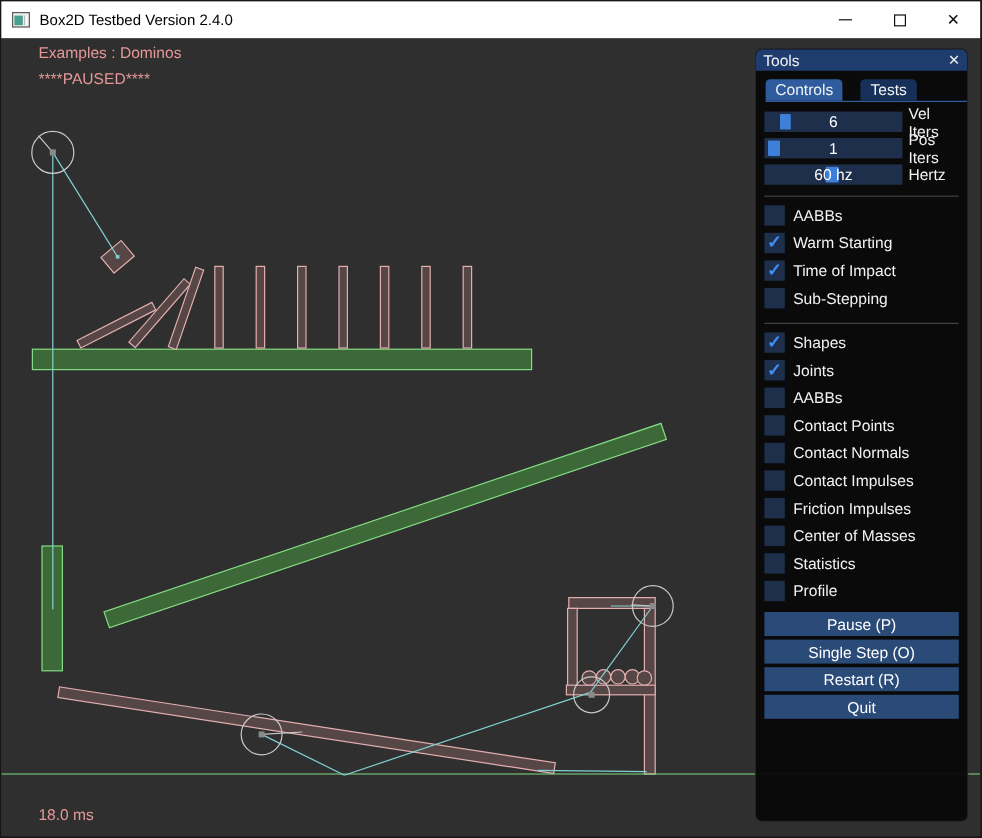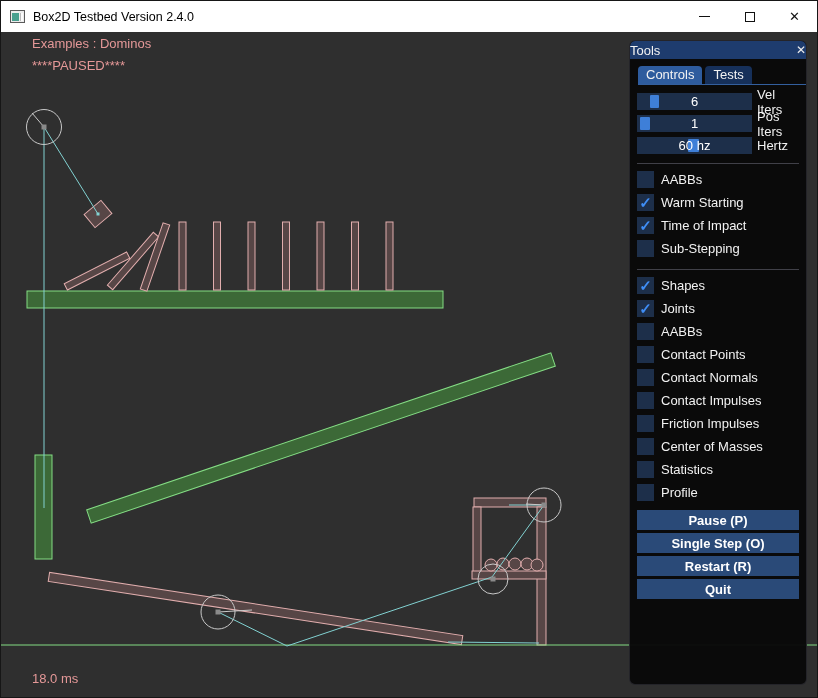--- a/index.html
+++ b/index.html
@@ -27,39 +27,39 @@
   .t-paused{top:26px;}
   .t-ms{top:639px;}
   
   .panel{
     position:absolute;left:628px;top:8px;width:178px;height:645px;
     background:rgba(9,9,9,0.97);border:1px solid rgba(70,70,82,0.45);border-radius:6px;
     color:#f2f2f2;font-size:13px;overflow:hidden;
   }
   .panel-title{
     height:18px;background:#1e3c6e;border-radius:5px 5px 0 0;display:flex;align-items:center;
-    padding:0 0;justify-content:space-between;
+    padding:0 6px;justify-content:space-between;
   }
   .panel-close{color:#eee;font-size:12px;line-height:1;cursor:default;}
-  .tabbar{display:flex;gap:3px;margin:7px 0 0 8px;border-bottom:1px solid #335f9e;height:19px;}
+  .tabbar{display:flex;gap:15px;margin:7px 0 0 8px;border-bottom:1px solid #335f9e;height:19px;}
   .tab{padding:1px 8px 2px 8px;background:#16305a;border-radius:4px 4px 0 0;cursor:default;}
   .tab.active{background:#2e5c9e;}
   .panel-body{padding:0 7px;}
   #sliders{margin-top:8px;}
   .slider-row{display:flex;align-items:center;margin-bottom:5px;height:17px;}
   .slider-track{position:relative;width:115px;height:17px;background:#1d2f4a;flex:none;}
   .slider-grab{position:absolute;top:2px;bottom:2px;background:#3e7fd8;border-radius:1px;}
   .slider-value{position:absolute;left:0;right:0;top:1px;text-align:center;color:#fff;}
   .slider-label{margin-left:5px;color:#f2f2f2;}
   .sep{border-top:1px solid #404048;margin:9px 0 4px 0;}
   .check-row{display:flex;align-items:center;height:23px;}
   .checkbox{width:17px;height:17px;background:#1d2f4a;flex:none;display:flex;align-items:center;justify-content:center;
     color:#3f8ef6;font-weight:bold;font-size:15px;line-height:1;}
   .check-label{margin-left:7px;}
-  #buttons{margin-top:6px;font-weight:bold;}
+  #buttons{margin-top:6px;}
   .panel-btn{height:20px;background:#2a4a78;margin-bottom:3px;display:flex;align-items:center;justify-content:center;color:#fff;cursor:default;}
 </style>
 </head>
 <body>
 
 <div class="window">
 
   <div class="titlebar">
     <div class="app-icon">
       <div class="app-icon-inner"></div>

